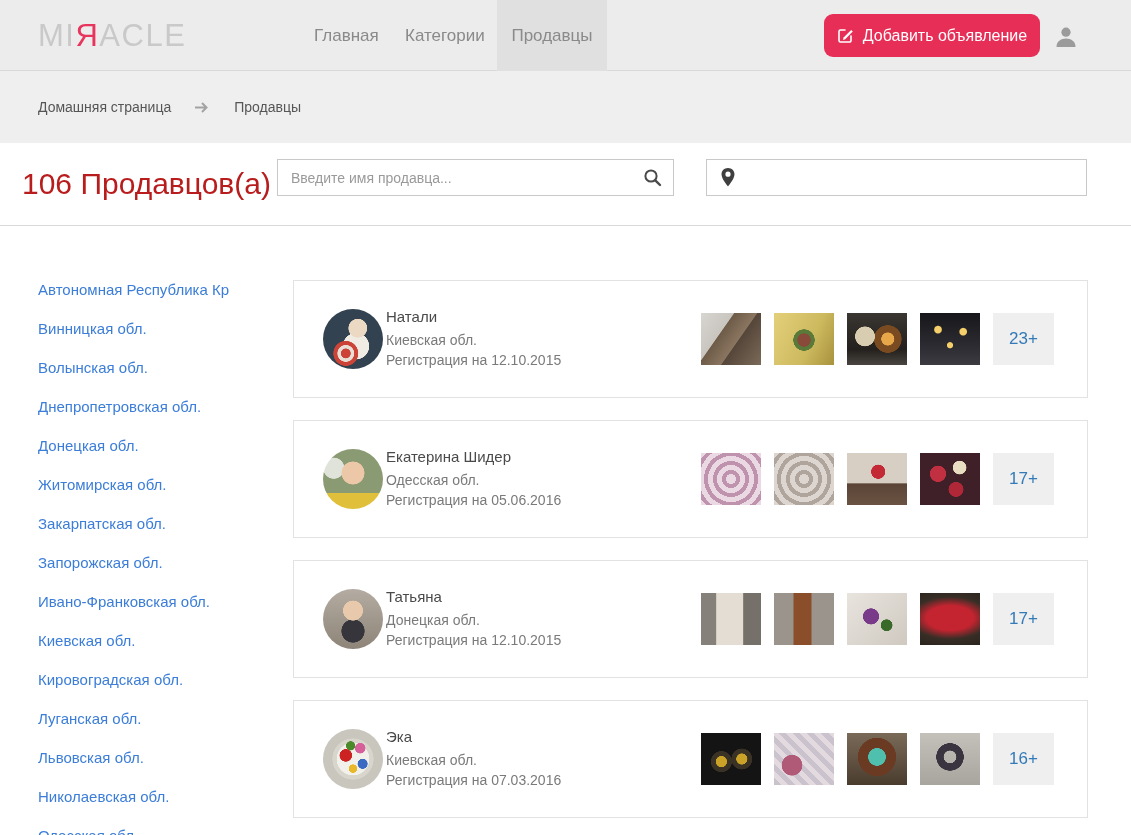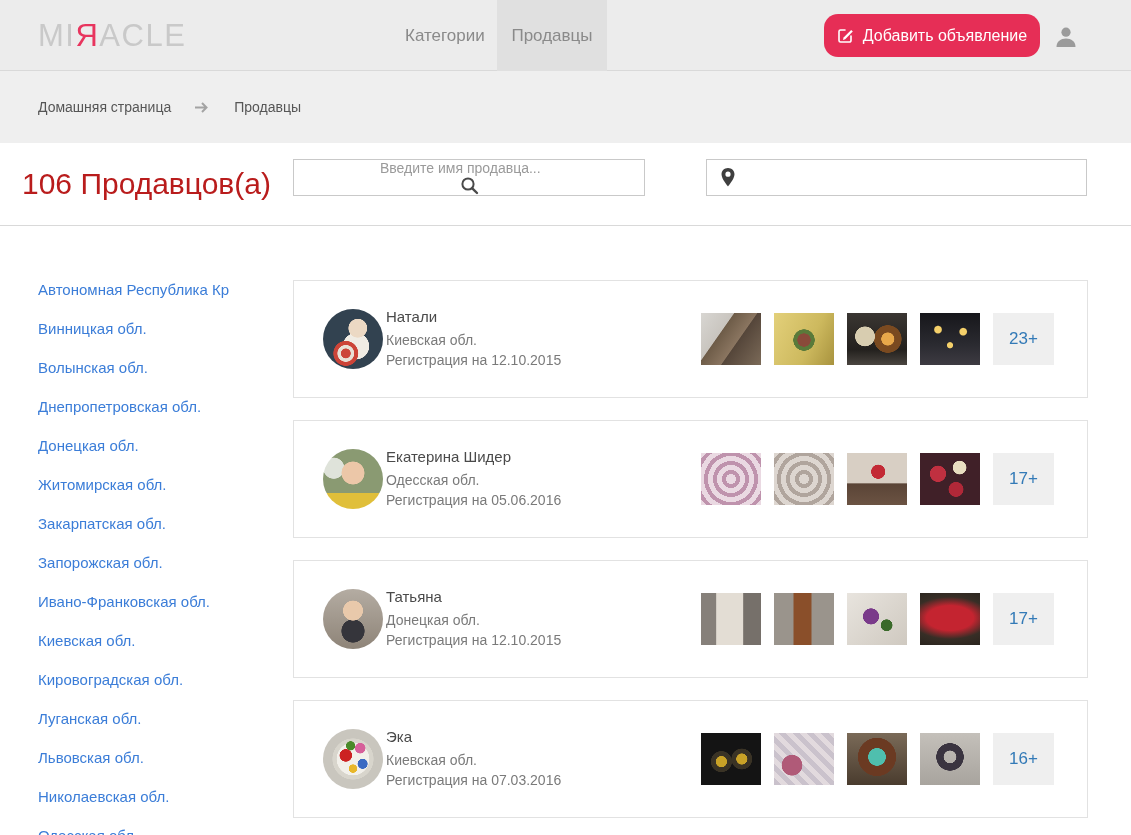--- a/index.html
+++ b/index.html
@@ -13,41 +13,41 @@
     color:#c9c9c9; letter-spacing:1.5px; font-weight:400; cursor:pointer; }
   .logo .accent { color:#e8355e; }
   .nav-link { position:absolute; top:0; height:71px; display:flex;
     align-items:center; color:#8a8a8a; font-size:17px; cursor:pointer;
     text-decoration:none; }
   .nav-home { left:314px; }
   .nav-categories { left:405px; }
   .nav-sellers { left:497px; width:110px; justify-content:center;
     background:#e0e0e0; }
   .add-btn { position:absolute; left:824px; top:14px; width:216px; height:43px;
-    background:#e62e56; border:none; border-radius:14px; color:#fff;
+    background:#e62e56; border:none; border-radius:9px; color:#fff;
     font-size:16px; font-family:inherit; display:flex; align-items:center;
     justify-content:center; gap:9px; cursor:pointer; }
   .user-btn { position:absolute; left:1054px; top:24px; width:26px; height:26px;
     background:none; border:none; cursor:pointer; }
 
   
   .breadcrumb { height:72px; background:#efefef; display:flex;
     align-items:center; padding-left:38px;gap:8px; }
   .crumb { font-size:14px; color:#565656; cursor:pointer; text-decoration:none; }
   .crumb-current { cursor:default; }
   .crumb-arrow { margin:0 16px; display:flex; align-items:center; }
 
   
   .toolbar { position:relative; height:83px; background:#fff;
     border-bottom:1px solid #d9d9d9; }
   .page-title { position:absolute; left:22px; top:50%;
     transform:translateY(-50%); font-size:30px; font-weight:400; color:#b91c1c; }
   .search-box { position:absolute; top:16px; height:37px; background:#fff;
     border:1px solid #c9c9c9; display:flex; align-items:center; }
-  .search-name { left:293px; width:352px;flex-direction:column; }
+  .search-name { left:277px; width:397px; }
   .search-location { left:706px; width:381px; }
   .search-box input { flex:1; height:100%; border:none; outline:none;
     padding:0 10px 0 13px; font-size:14px; color:#555; font-family:inherit;
     background:transparent; }
   .search-box input::placeholder { color:#9a9a9a; }
   .icon-btn { width:42px; height:100%; border:none; background:none;
     display:flex; align-items:center; justify-content:center; cursor:pointer; }
 
   
   .main { position:relative; height:608px; }
@@ -72,20 +72,21 @@
   .count-badge { width:61px; height:52px; background:#efefef; color:#337ab7;
     font-size:17px; display:flex; align-items:center; justify-content:center;
     cursor:pointer; }
 </style>
 </head>
 <body>
 
 <div class="header">
   <div class="logo"><span>MI</span><span class="accent">Я</span><span>ACLE</span></div>
 
+  <a class="nav-link nav-home">Главная</a>
   <a class="nav-link nav-categories">Категории</a>
   <a class="nav-link nav-sellers">Продавцы</a>
 
   <button class="add-btn">
     <span style="display:flex;">
       <svg width="17" height="17" viewBox="0 0 17 17">
         <path d="M14 9v4.5A1.5 1.5 0 0 1 12.5 15h-9A1.5 1.5 0 0 1 2 13.5v-9A1.5 1.5 0 0 1 3.5 3H8" stroke="#fff" stroke-width="1.6" fill="none" stroke-linecap="round"></path>
         <path d="M6.6 10.6 14.2 3l1.6 1.6-7.6 7.6-2.3.7z" fill="#fff"></path>
       </svg>
     </span>

